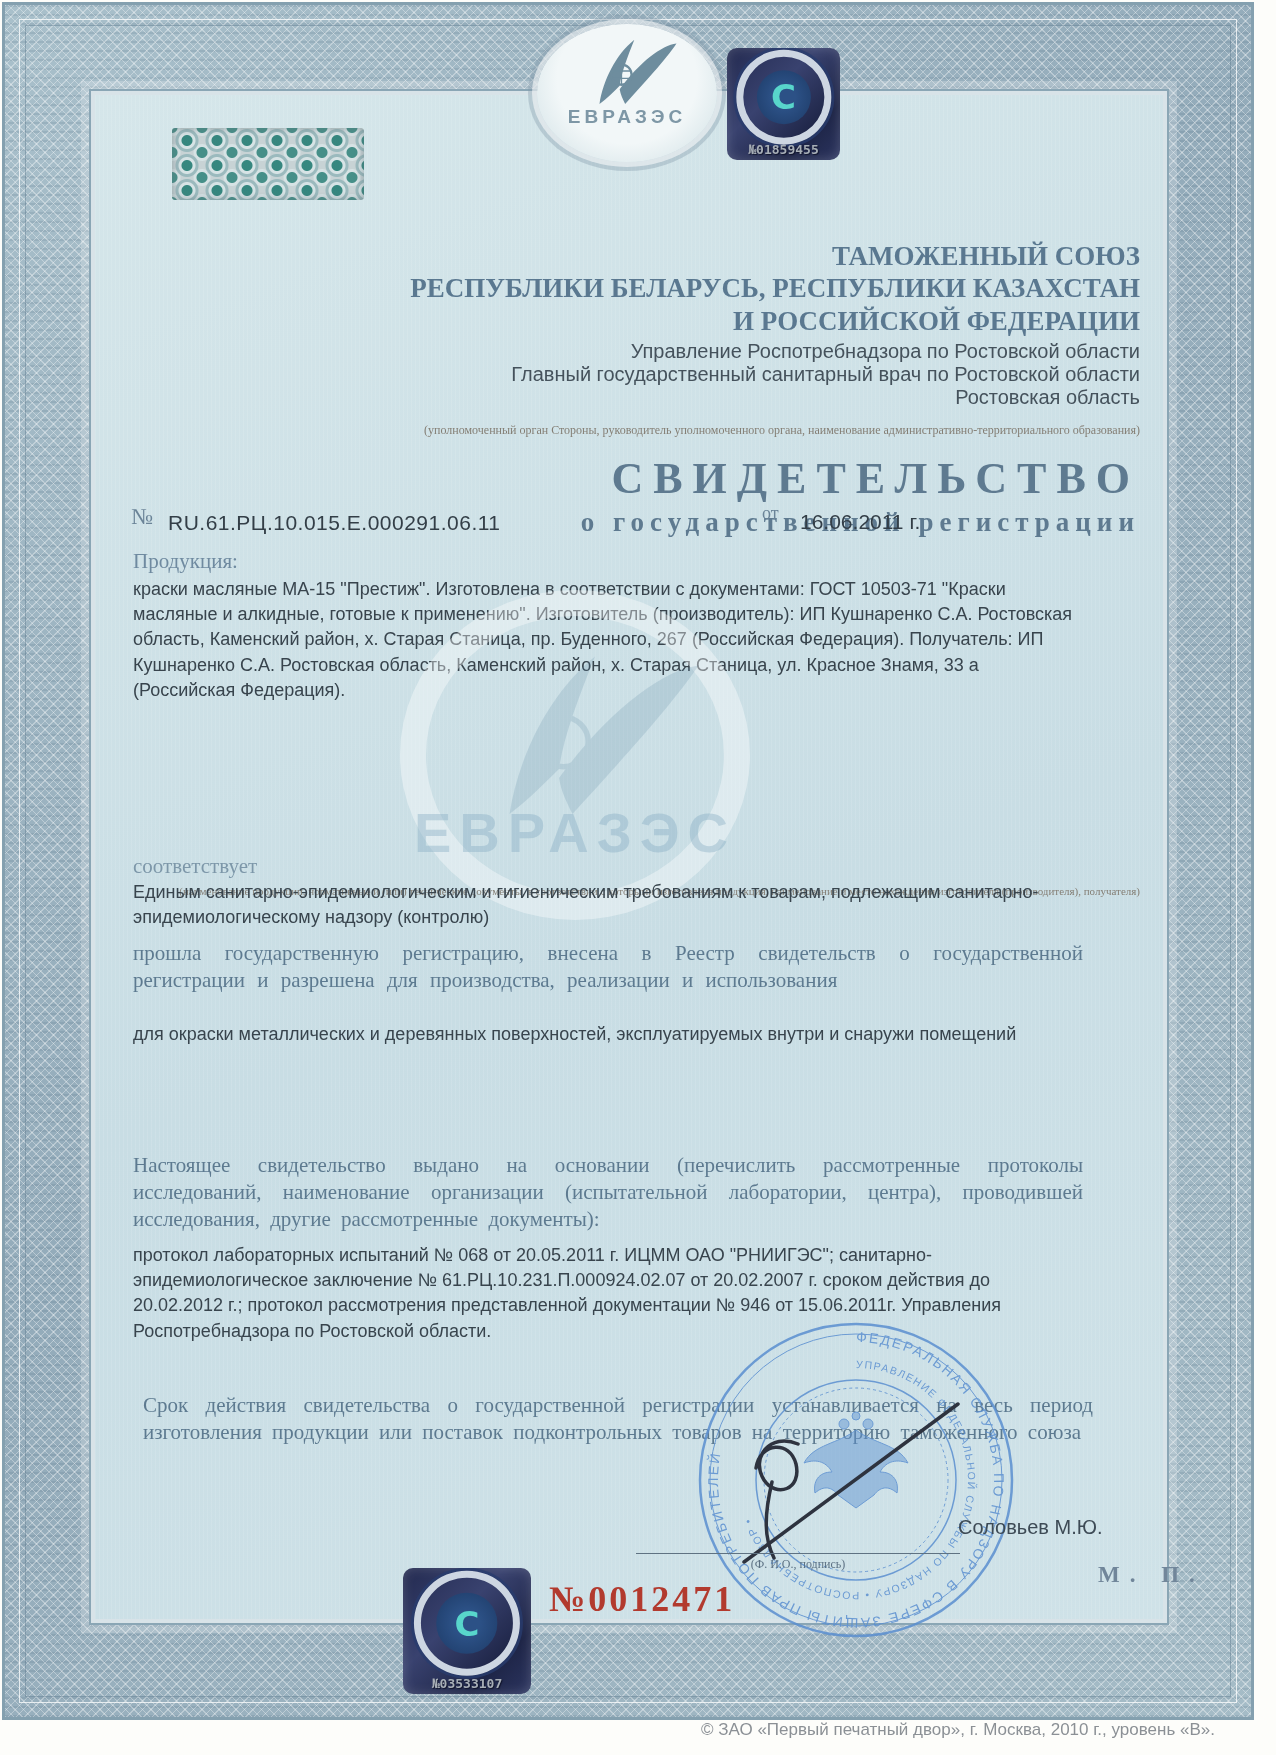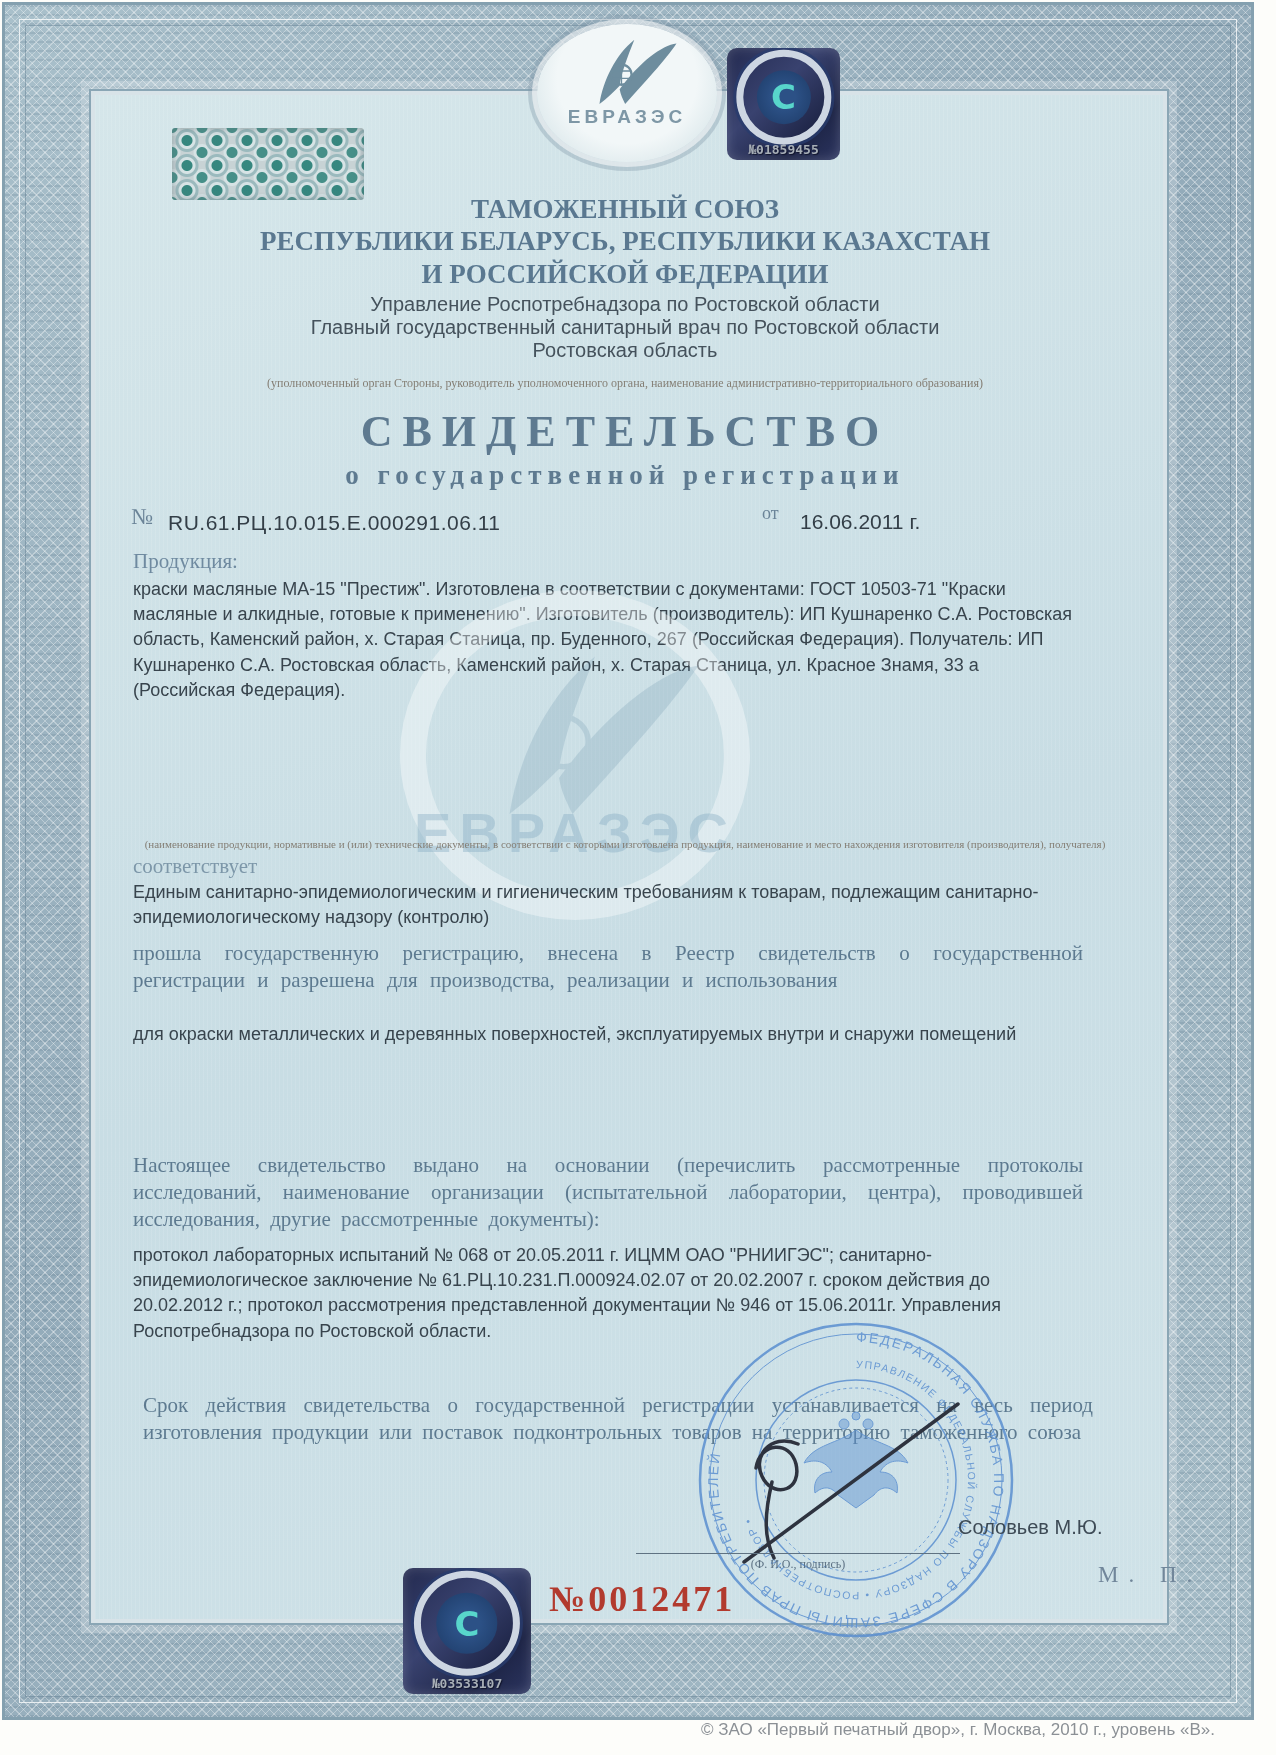--- a/index.html
+++ b/index.html
@@ -15,21 +15,21 @@
     border:3px solid #84a0af;}
   .cert .frame-line{position:absolute;inset:14px;border:1px solid rgba(255,255,255,.75);pointer-events:none;}
   .cert .frame-line2{position:absolute;inset:20px;border:1px solid rgba(90,120,140,.45);pointer-events:none;}
   .paper{position:absolute;left:90px;top:90px;right:88px;bottom:98px;
     background-image:
       repeating-linear-gradient(90deg, rgba(255,255,255,.10) 0 1px, transparent 1px 4px),
       linear-gradient(160deg,#d5e6ea,#c8dde4 55%,#cfe2e8);
     box-shadow:0 0 0 4px rgba(235,243,245,.8), 0 0 0 6px #8aa6b5, 0 0 0 14px rgba(255,255,255,.22);}
   .content{position:absolute;inset:0;}
   
-  .ctr{position:absolute;left:110px;width:1030px;text-align:center;}
+  .ctr{position:absolute;left:110px;width:1030px;text-align:right;margin-top:47px;}
   .serif-h{font-family:"Liberation Serif",serif;font-weight:bold;color:#5a7890;}
   .sans{font-family:"Liberation Sans",sans-serif;}
   .cap{font-family:"Liberation Serif",serif;color:#847e74;font-size:12px;}
   .body-serif{font-family:"Liberation Serif",serif;color:#5d7a90;font-size:21px;line-height:1.28;
               text-align:justify;word-spacing:7px;}
   .body-sans{font-family:"Liberation Sans",sans-serif;color:#38444d;font-size:18px;line-height:1.40;}
   .lbl{font-family:"Liberation Serif",serif;color:#6f8aa0;font-size:21px;}
   
   .badge{position:absolute;left:537px;top:24px;width:180px;height:138px;border-radius:50%;
     background:radial-gradient(ellipse at 50% 40%, #f2f7f8 55%, #dde9ec 80%, #ccdbe1 100%);
@@ -72,21 +72,21 @@
     font-weight:bold;font-size:36px;letter-spacing:3px;color:#b23a2e;}
   .footer{position:absolute;left:560px;width:655px;top:1720px;text-align:right;
     font-family:"Liberation Sans",sans-serif;font-size:17px;color:#8b9095;}
   
   .sig-name{position:absolute;left:958px;top:1516px;font-family:"Liberation Sans",sans-serif;
     font-size:20px;color:#3d4a55;}
   .sig-line{position:absolute;left:636px;top:1553px;width:324px;height:0;border-top:1px solid #5f7282;}
   .sig-cap{position:absolute;left:646px;top:1557px;width:304px;text-align:center;
     font-family:"Liberation Serif",serif;font-size:12px;color:#5c7183;}
   .mp{position:absolute;left:1098px;top:1562px;font-family:"Liberation Serif",serif;
-    font-size:23px;letter-spacing:10px;color:#71869a;}
+    font-size:23px;letter-spacing:10px;color:#71869a;font-weight:bold;}
 </style>
 </head>
 <body>
 
 <div class="page">
   <div class="cert">
     <div class="frame-line"></div>
     <div class="frame-line2"></div>
     <div class="paper"></div>
   </div>

